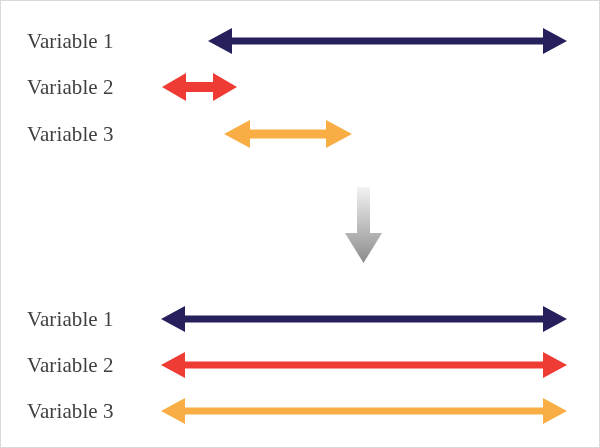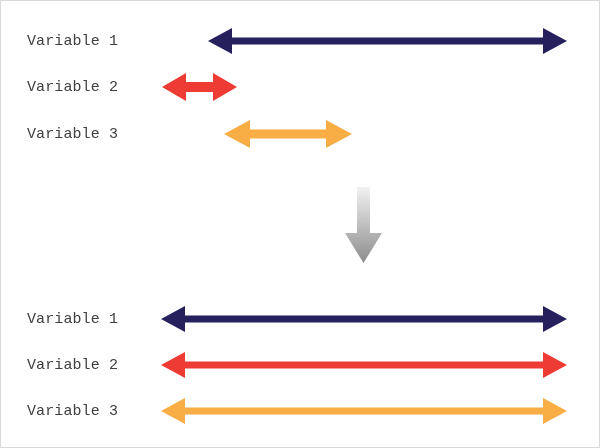--- a/index.html
+++ b/index.html
@@ -15,22 +15,22 @@
     position: relative;
     width: 600px;
     height: 448px;
     background: #ffffff;
     box-sizing: border-box;
     border: 1px solid #d9d9d9;
     overflow: hidden;
   }
   .label {
     position: absolute;
-    font-family: Liberation Mono, monospace;
-    font-size: 15px;
+    font-family: Liberation Serif, serif;
+    font-size: 21px;
     font-weight: 400;
     color: #3f3f3f;
     letter-spacing: 0.1px;
     white-space: nowrap;
     transform: translateY(-50%);
     line-height: 1;
   }
   .arrow-svg {
     position: absolute;
     overflow: visible;

